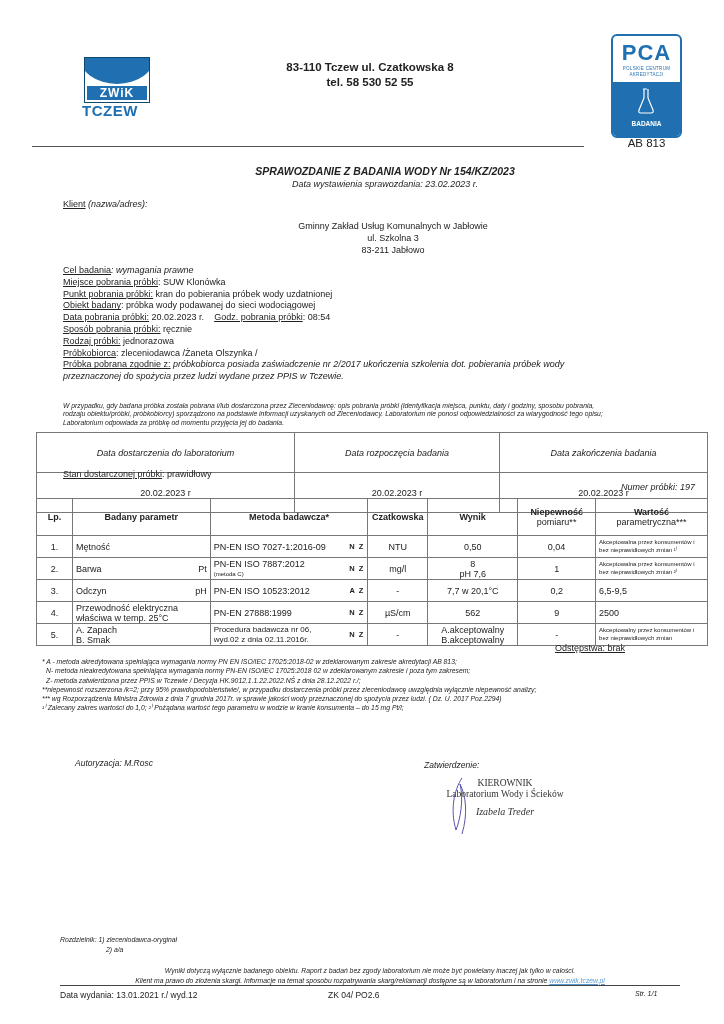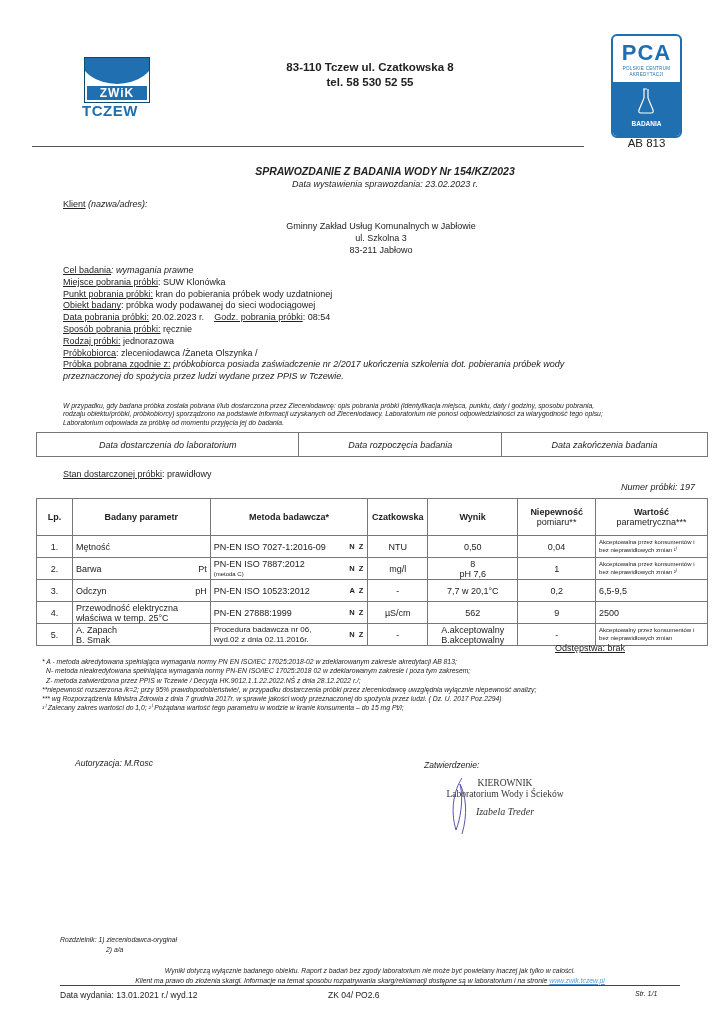--- a/index.html
+++ b/index.html
@@ -27,31 +27,31 @@
     .pca .pca-flask { position:absolute; left:24px; top:6px; width:18px; height:26px; }
     .pca .pca-bad { position:absolute; left:0; top:38px; width:100%; text-align:center; font-weight:bold; font-size:6.5px; color:#fff; }
     .ab813 { left: 611px; top: 137px; width: 71px; text-align: center; font-size: 11.5px; color: #222; }
     .head-rule { left: 32px; top: 146px; width: 552px; height: 0; border-top: 1px solid #555; }
 
     
     .report-title { left: 180px; top: 165px; width: 410px; text-align: center; font-weight: bold; font-style: italic; font-size: 10.5px; }
     .report-date { left: 180px; top: 179px; width: 410px; text-align: center; font-style: italic; font-size: 9px; }
 
     .client-label { left: 63px; top: 199px; font-size: 9px; }
-    .client-addr { left: 176px; top: 220px; width: 410px; text-align: center; font-size: 9px; line-height: 12px; }
+    .client-addr { left: 188px; top: 220px; width: 410px; text-align: center; font-size: 9px; line-height: 12px; }
 
     
     .info { left: 63px; top: 265px; width: 640px; font-size: 9px; line-height: 11.8px; }
     .info div { white-space: nowrap; }
     .note-small { left: 63px; top: 402px; width: 645px; font-size: 6.8px; line-height: 8.4px; font-style: italic; }
 
     
     table { border-collapse: collapse; }
     .dates { position:absolute; left: 36px; top: 432px; width: 672px; font-size: 9px; }
-    .dates td { border: 1px solid #777; text-align: center; height: 15px; padding: 4px; }
+    .dates td { border: 1px solid #777; text-align: center; height: 15px; padding: 12px; }
     .dates .hdr td { font-style: italic; }
     .state { left: 63px; top: 469px; font-size: 9px; }
     .sample-no { left: 560px; top: 482px; width: 135px; text-align: right; font-style: italic; font-size: 9px; }
 
     
     .results { position:absolute; left: 36px; top: 498px; width: 672px; font-size: 9px; }
     .results td, .results th { border: 1px solid #777; padding: 0 3px; vertical-align: middle; }
     .results th { font-weight: bold; font-size: 9px; height: 36px; text-align: center; margin-top: 8px; }
     .results td { height: 21px; }
     .results .c { text-align: center; }
@@ -142,20 +142,25 @@
   <div>rodzaju obiektu/próbki, próbkobiorcy) sporządzono na podstawie informacji uzyskanych od Zleceniodawcy. Laboratorium nie ponosi odpowiedzialności za wiarygodność tego opisu;</div>
   <div>Laboratorium odpowiada za próbkę od momentu przyjęcia jej do badania.</div>
 </div>
 
 <table class="dates">
   <tbody>
       <tr class="hdr">
     <td>Data dostarczenia do laboratorium</td>
     <td>Data rozpoczęcia badania</td>
     <td>Data zakończenia badania</td>
+  </tr>
+  <tr>
+    <td>20.02.2023 r</td>
+    <td>20.02.2023 r</td>
+    <td>20.02.2023 r</td>
   </tr>
 </tbody>
   </table>
 <div class="abs state">
   <span class="u">Stan dostarczonej próbki</span><span>: prawidłowy</span>
 </div>
 <div class="abs sample-no">Numer próbki:  197</div>
 
 <table class="results">
   <colgroup>

